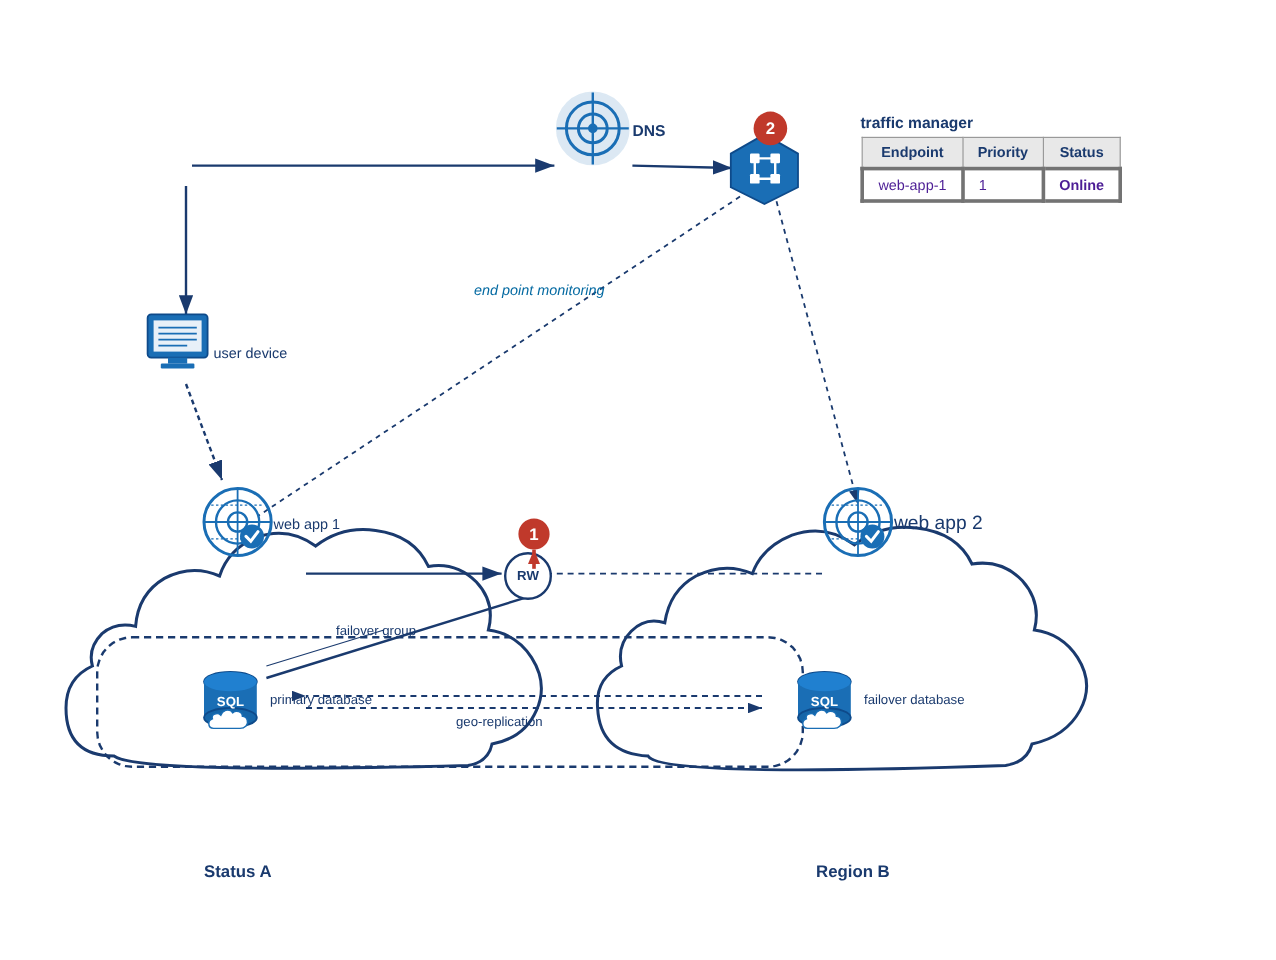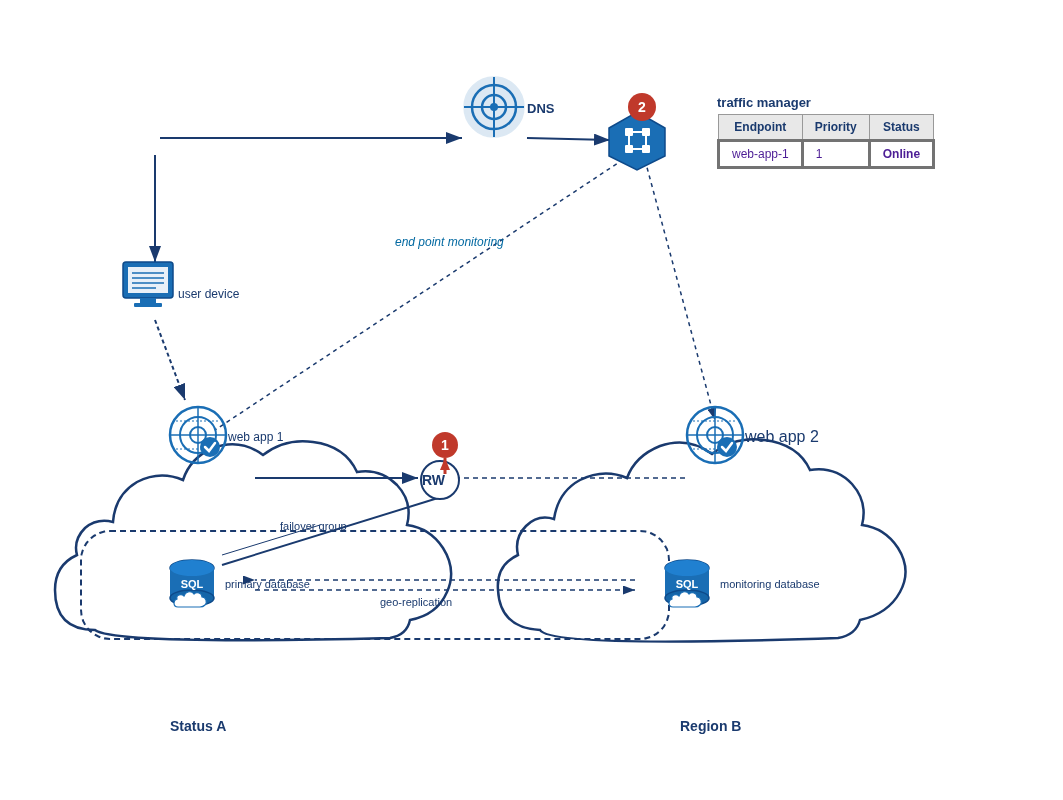--- a/index.html
+++ b/index.html
@@ -93,22 +93,22 @@
     
     .rw-node {
       position: absolute;
       width: 40px;
       height: 40px;
       border-radius: 50%;
       background: white;
       border: 2px solid #1a3a6e;
       display: flex;
       align-items: center;
-      justify-content: flex-start;
-      font-size: 14px;
+      justify-content: center;
+      font-size: 11px;
       font-weight: bold;
       color: #1a3a6e;
     }
     
     .region-label {
       position: absolute;
       font-size: 14px;
       font-weight: 700;
       color: #1a3a6e;
     }
@@ -334,21 +334,21 @@
 
   <div class="icon-box" style="left:655px; top:550px;">
     <svg width="65" height="65" viewBox="0 0 65 65">
       <ellipse cx="32" cy="18" rx="22" ry="8" fill="#1a6eb5" stroke="#0e4a8a" stroke-width="1.5"></ellipse>
       <rect x="10" y="18" width="44" height="30" fill="#1a6eb5"></rect>
       <ellipse cx="32" cy="48" rx="22" ry="8" fill="#1565a8" stroke="#0e4a8a" stroke-width="1.5"></ellipse>
       <ellipse cx="32" cy="18" rx="22" ry="8" fill="#2080d0"></ellipse>
       <text x="32" y="38" text-anchor="middle" fill="white" font-size="11" font-weight="bold">SQL</text>
       <path d="M18,55 Q14,55 14,51 Q14,48 17,47 Q16,44 19,43 Q22,42 24,44 Q25,41 28,40 Q32,39 34,42 Q36,40 39,41 Q42,42 42,45 Q45,45 46,48 Q47,51 45,53 Q43,55 40,55 Z" fill="white" stroke="#1a6eb5" stroke-width="1.2" transform="translate(0, 2)"></path>
     </svg>
-    <span style="font-size:11px; margin-top:3px; white-space:nowrap;">monitoring database</span>
+    <span style="font-size:11px; margin-top:3px; white-space:nowrap;">failover database</span>
   </div>
 
   <div class="geo-label" style="left:380px; top:596px;">
     <span>geo-replication</span>
   </div>
 
   <div class="region-label" style="left:170px; top:718px;">
     <span>Status A</span>
   </div>
 

